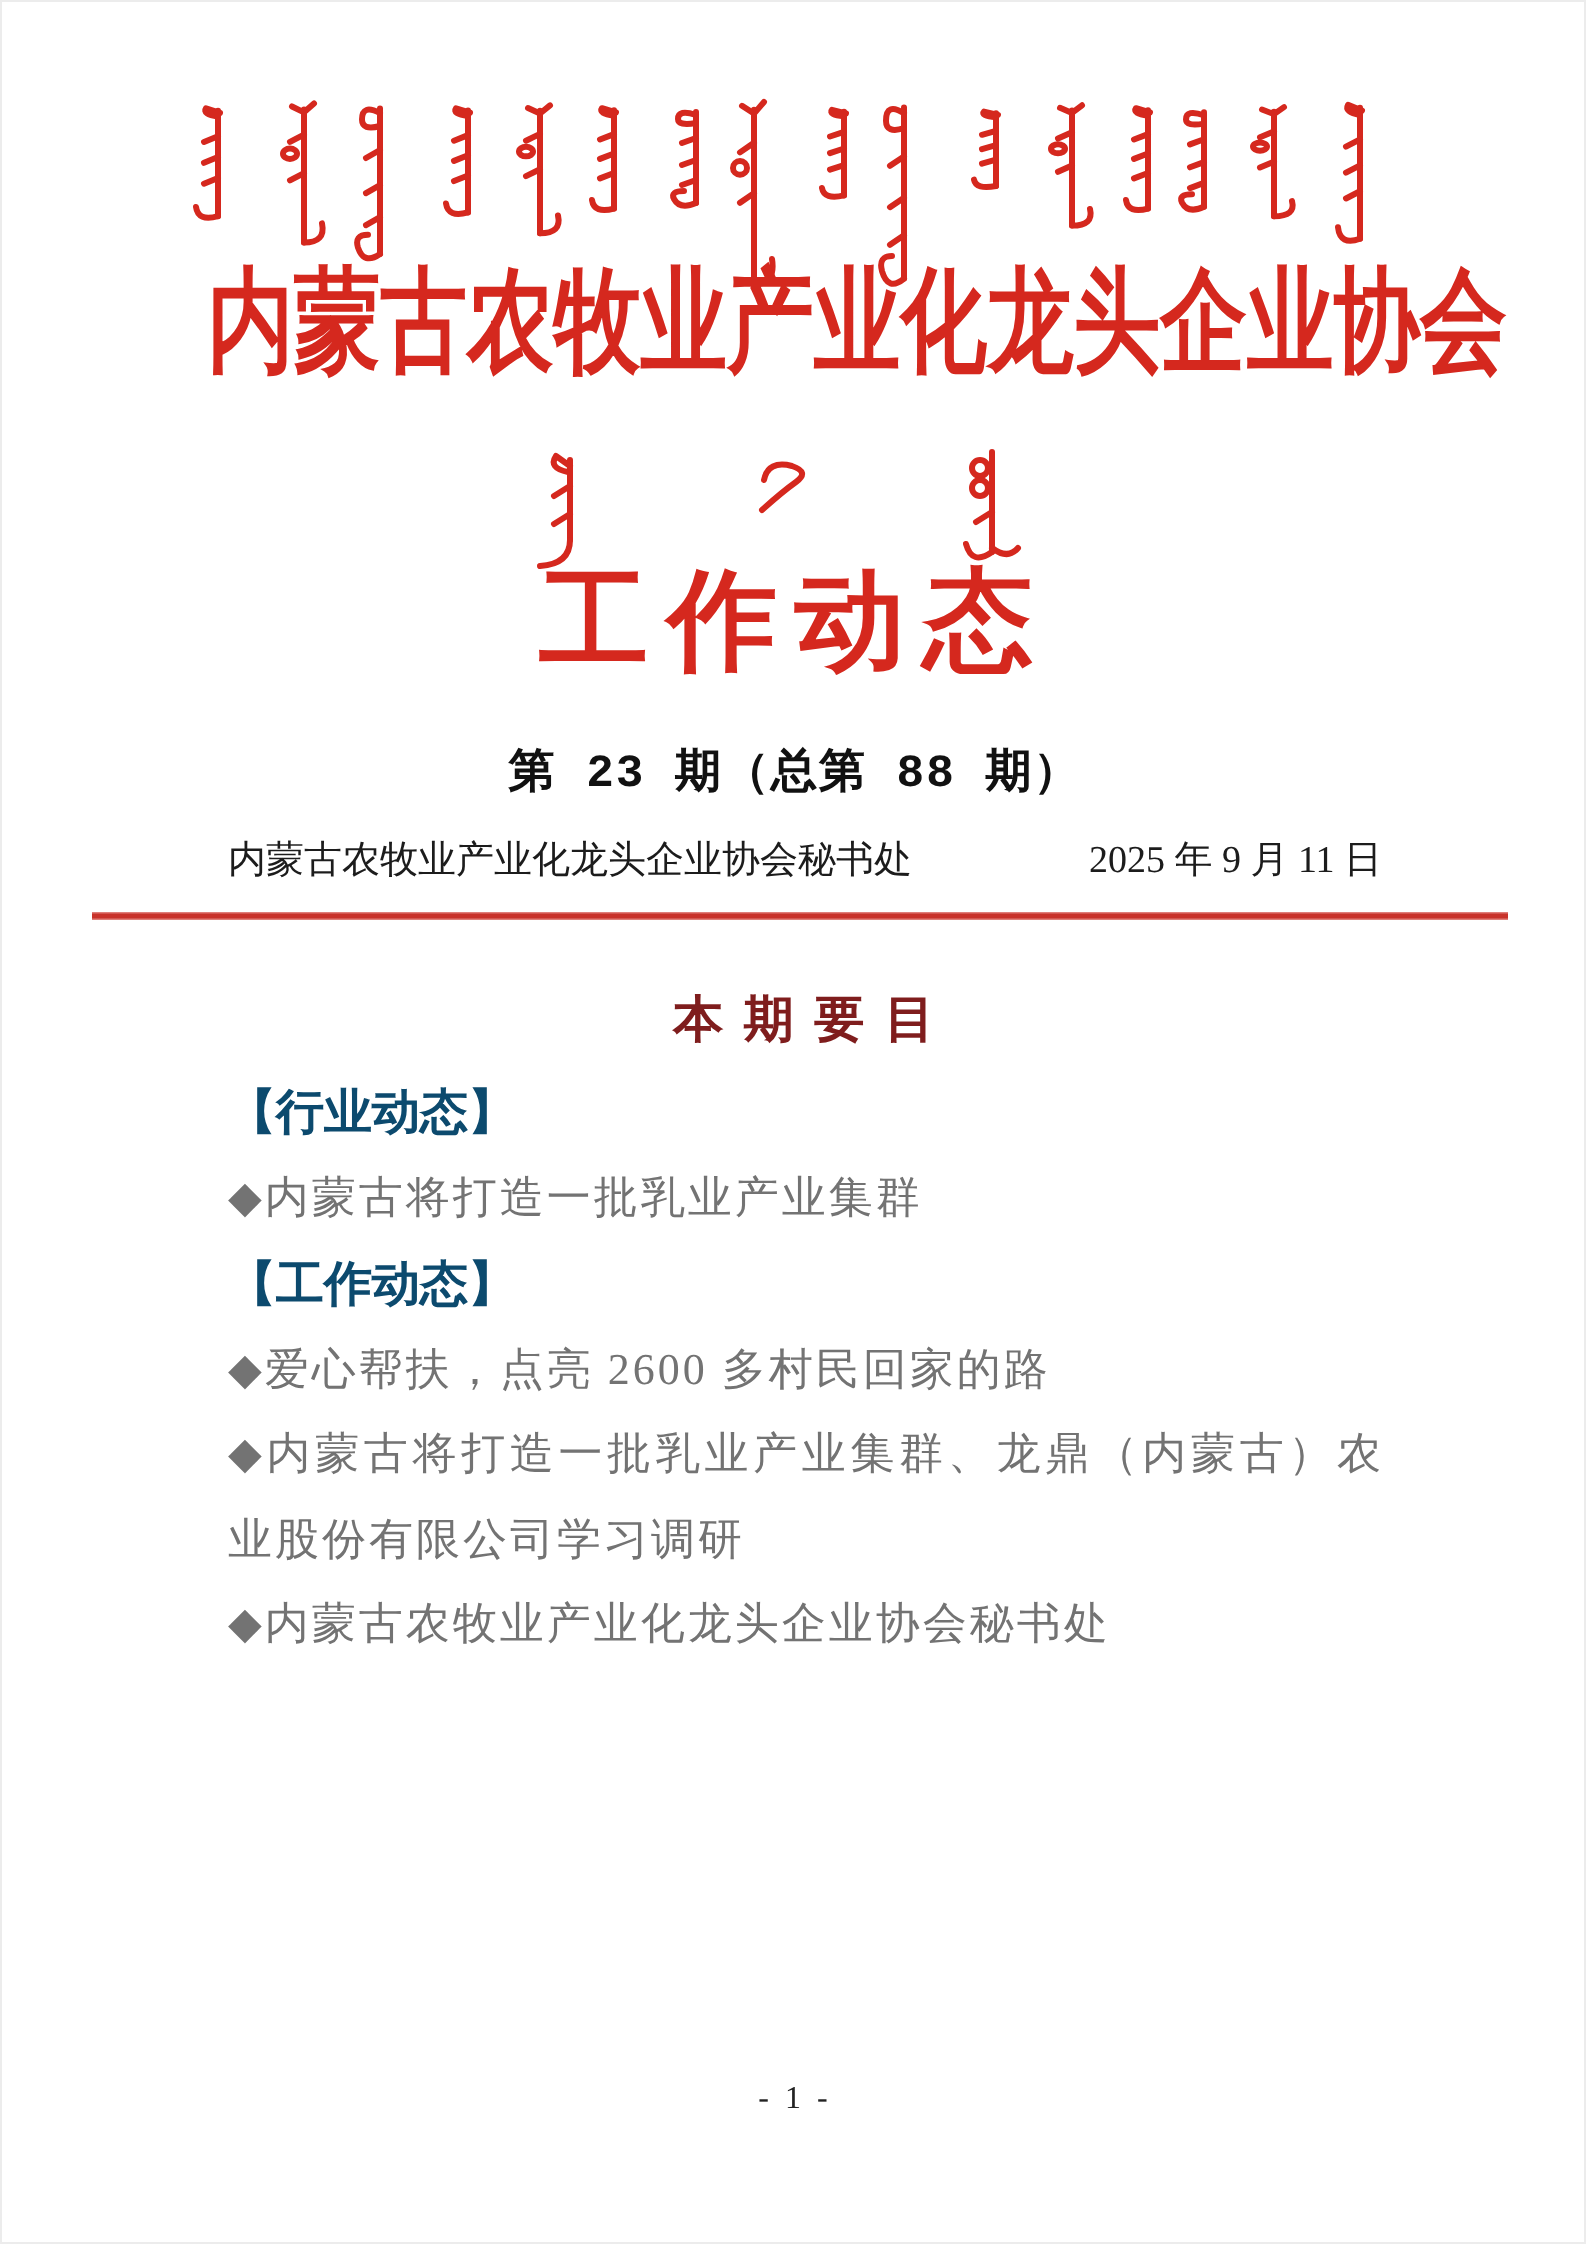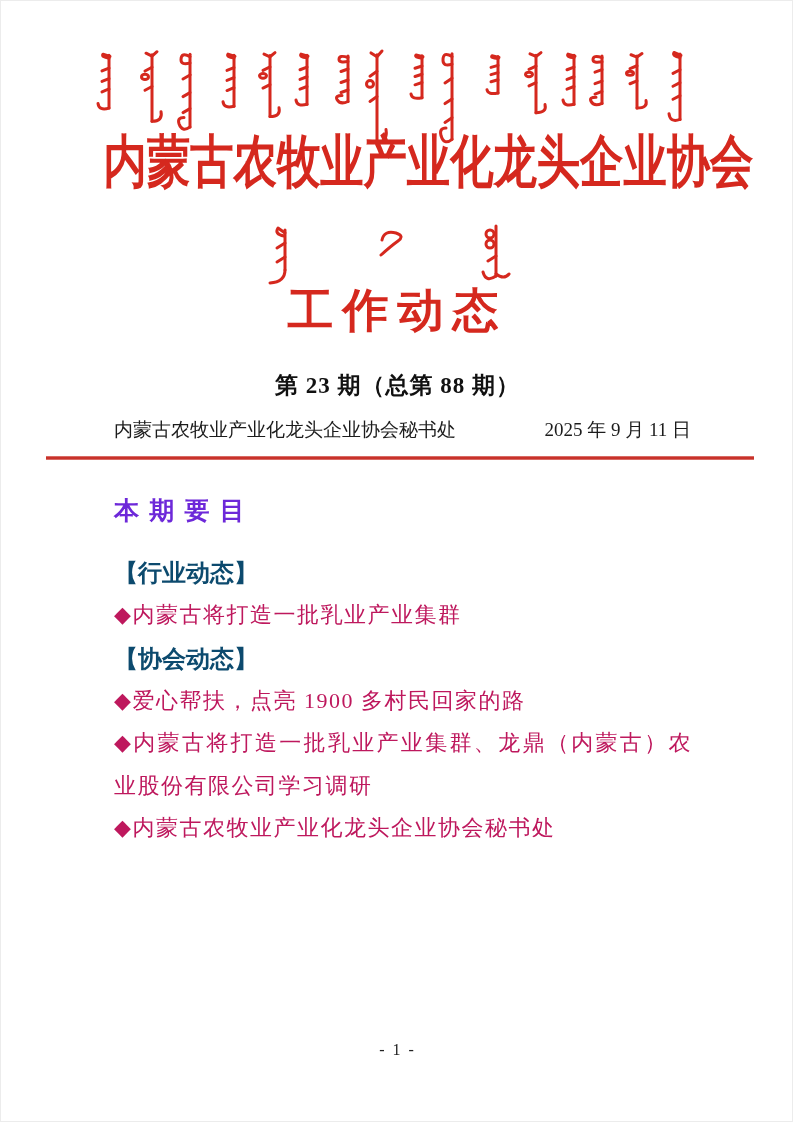--- a/index.html
+++ b/index.html
@@ -22,50 +22,50 @@
   }
   .org-title span{
     display:inline-block;
     font-size:57px;font-weight:700;color:#d5281e;
     transform:scaleX(0.76);transform-origin:center;
     letter-spacing:0px;line-height:70px;
   }
   .bulletin-title{
     position:absolute;left:0;top:274px;width:793px;
     text-align:center;
-    font-size:46px;font-weight:700;color:#d5281e;
+    font-size:55px;font-weight:700;color:#d5281e;
     letter-spacing:9px;line-height:72px;white-space:nowrap;
   }
   .issue-line{
     position:absolute;left:0;top:369px;width:793px;
     text-align:center;font-size:23px;font-weight:700;
-    letter-spacing:1px;color:#111;
+    letter-spacing:1px;color:#111;font-family:Liberation Mono, monospace;
   }
   .pub-row{
     position:absolute;left:113px;top:416px;width:577px;
     display:flex;justify-content:space-between;align-items:baseline;
     font-size:19px;color:#1c1c1c;gap:12px;
   }
   .red-rule{
     position:absolute;left:45px;top:455px;width:708px;height:4px;
     background:linear-gradient(180deg,#e5938e 0%,#c8322a 30%,#c8322a 70%,#e5938e 100%);
   }
   
   .contents{position:absolute;left:113px;top:492px;width:578px;}
   .toc-heading{
-    font-size:25px;font-weight:700;
-    letter-spacing:2px;line-height:36px;height:36px;color:#6d28d9;
-    margin-bottom:22px;white-space:nowrap;
+    text-align:center;font-size:25px;font-weight:700;
+    letter-spacing:2px;line-height:36px;height:36px;color:#7f1d1d;
+    margin-bottom:6px;white-space:nowrap;
   }
   .toc-section-title{
     font-family:"Liberation Sans","DejaVu Sans",sans-serif;
     font-size:24px;font-weight:700;line-height:43px;color:#0c4a6e;
   }
   .toc-item{
-    font-size:22px;line-height:42.5px;color:#be185d;
+    font-size:22px;line-height:42.5px;color:#737373;
     letter-spacing:1.5px;
     text-align:justify;text-justify:inter-character;
   }
   
   .page-number{
     position:absolute;left:0;top:1040px;width:793px;
     text-align:center;font-size:16px;color:#222;letter-spacing:2px;
   }
   svg .stroke{fill:none;stroke:#d5281e;stroke-width:3;stroke-linecap:round;stroke-linejoin:round;}
 </style>
@@ -154,21 +154,21 @@
   </div>
 
   <div class="red-rule"></div>
 
   <div class="contents">
     <div class="toc-heading">本 期 要 目</div>
 
     <div class="toc-section-title">【行业动态】</div>
     <div class="toc-item">◆内蒙古将打造一批乳业产业集群</div>
 
-    <div class="toc-section-title">【协会动态】</div>
-    <div class="toc-item">◆爱心帮扶，点亮 1900 多村民回家的路</div>
+    <div class="toc-section-title">【工作动态】</div>
+    <div class="toc-item">◆爱心帮扶，点亮 2600 多村民回家的路</div>
     <div class="toc-item">◆内蒙古将打造一批乳业产业集群、龙鼎（内蒙古）农业股份有限公司学习调研</div>
     <div class="toc-item">◆内蒙古农牧业产业化龙头企业协会秘书处</div>
   </div>
 
   <div class="page-number">- 1 -</div>
 
 </div>
 
 </body></html>

